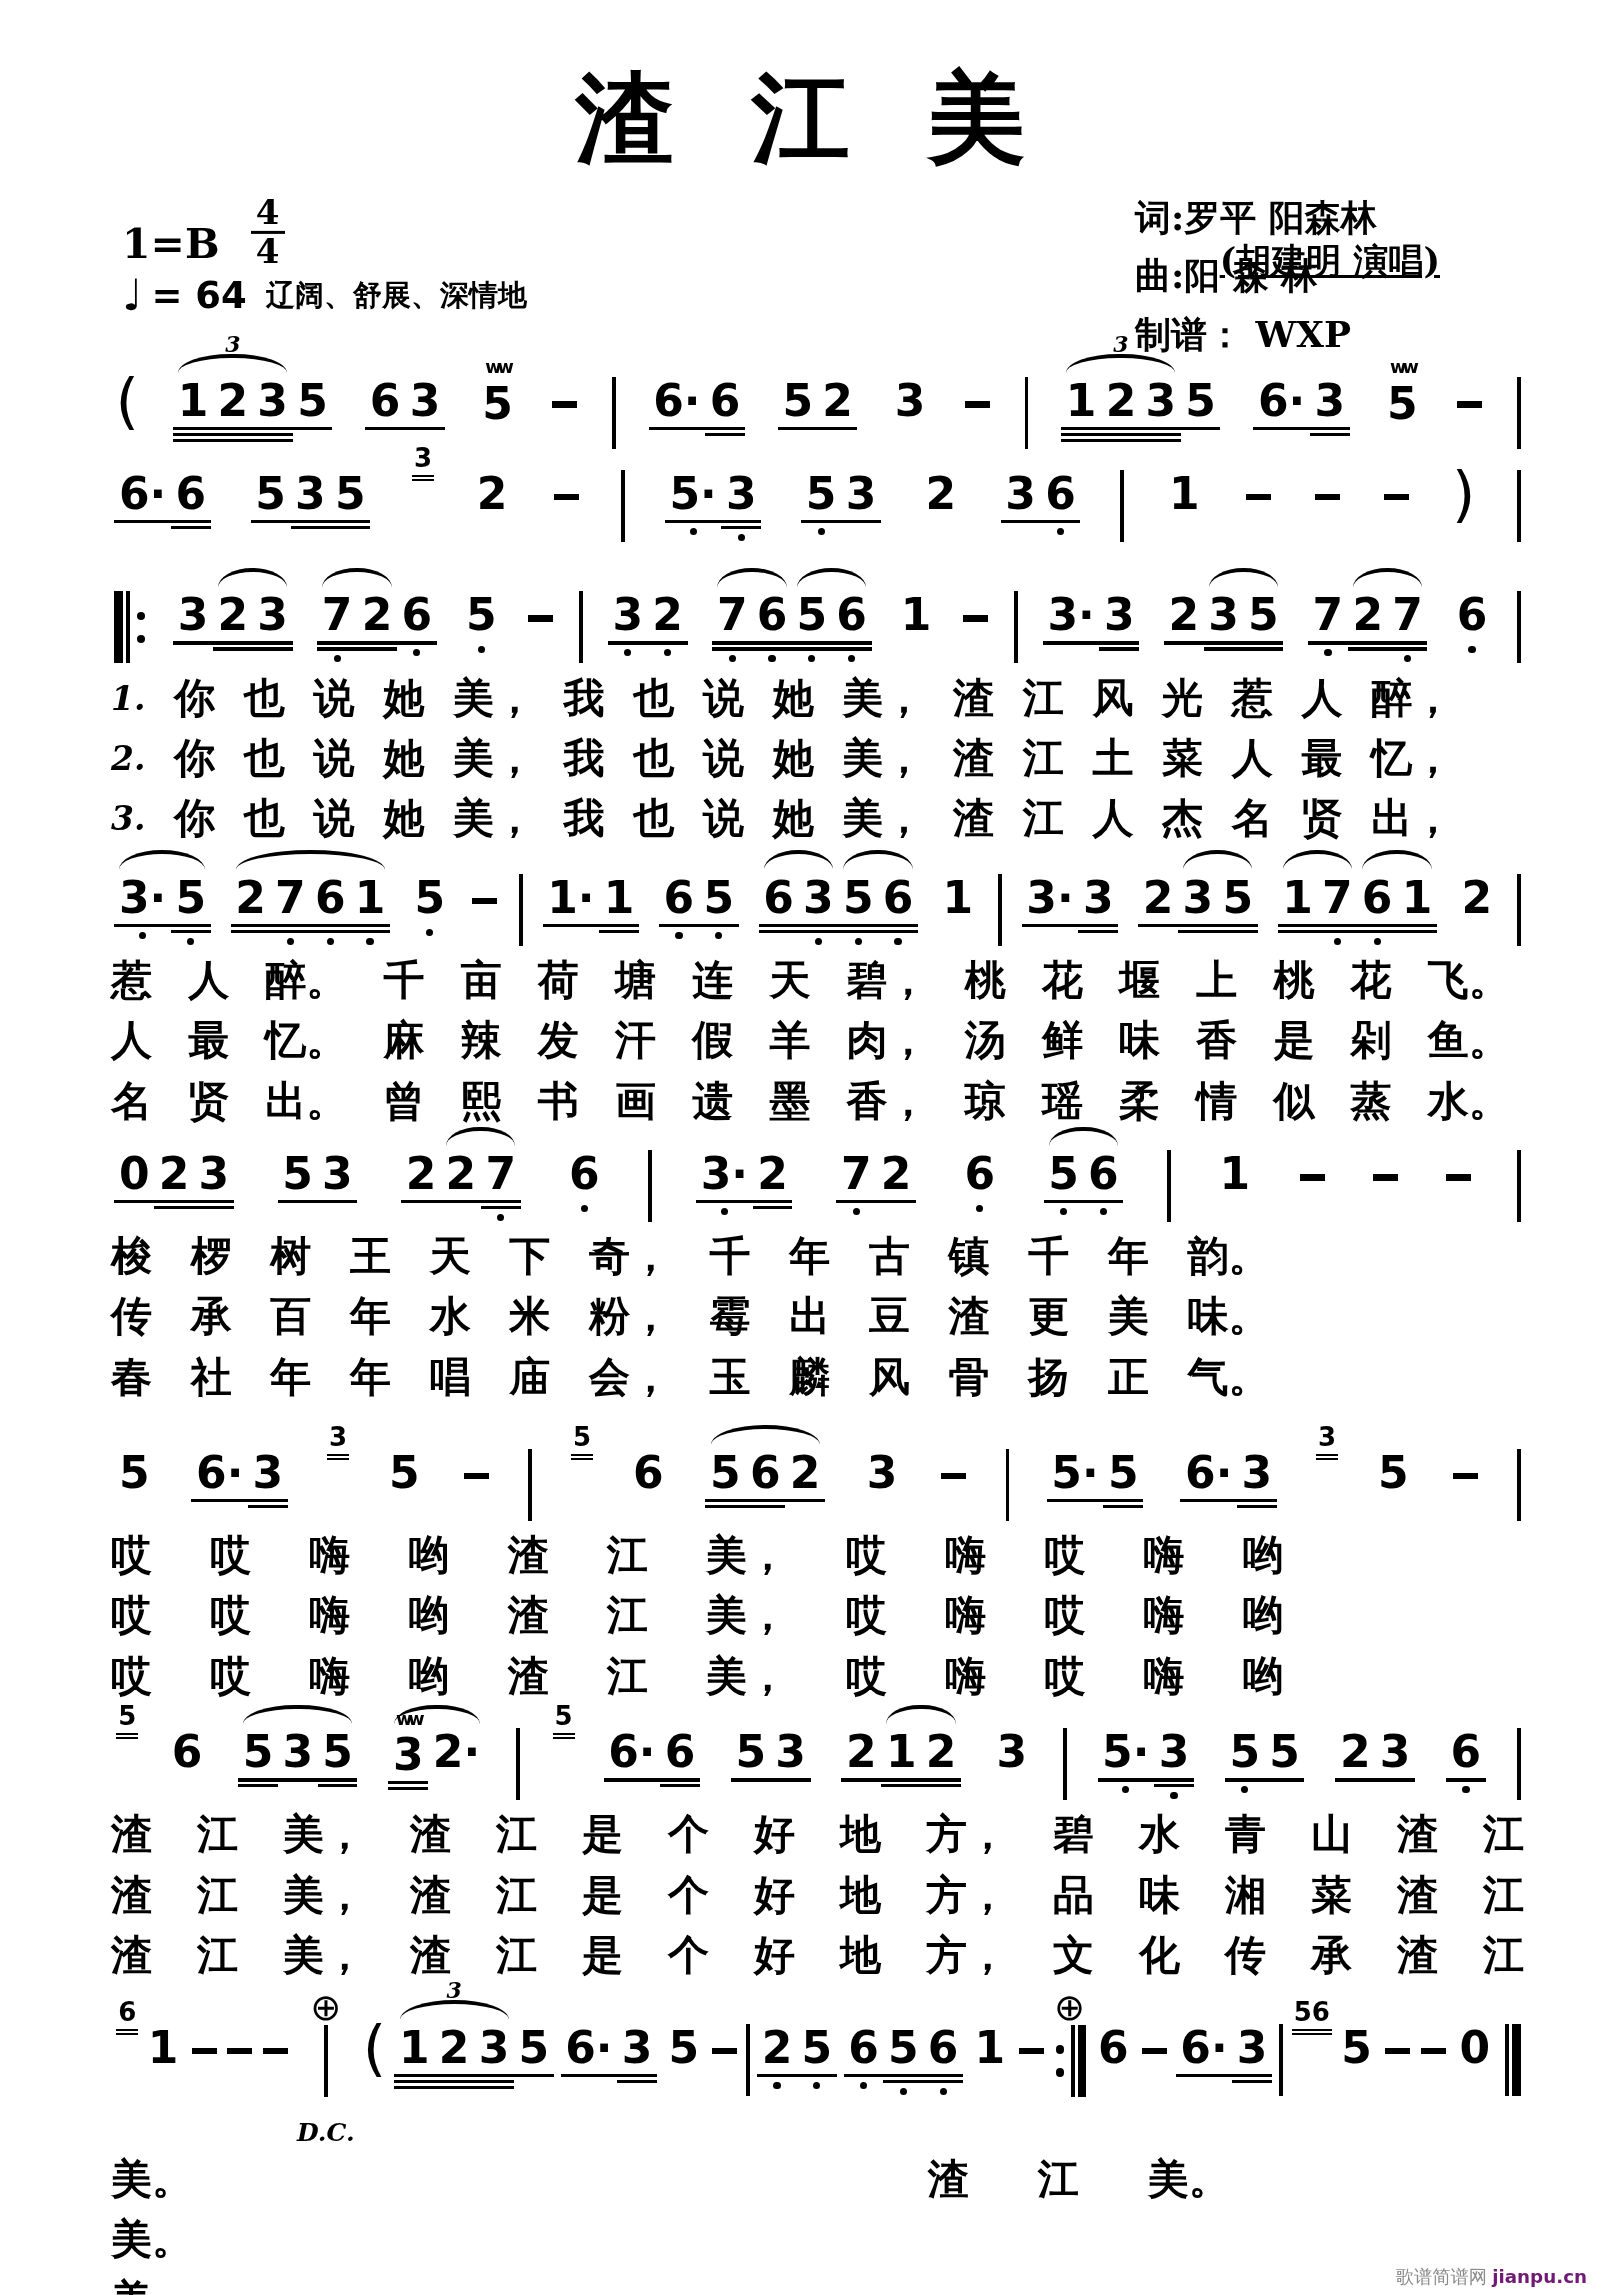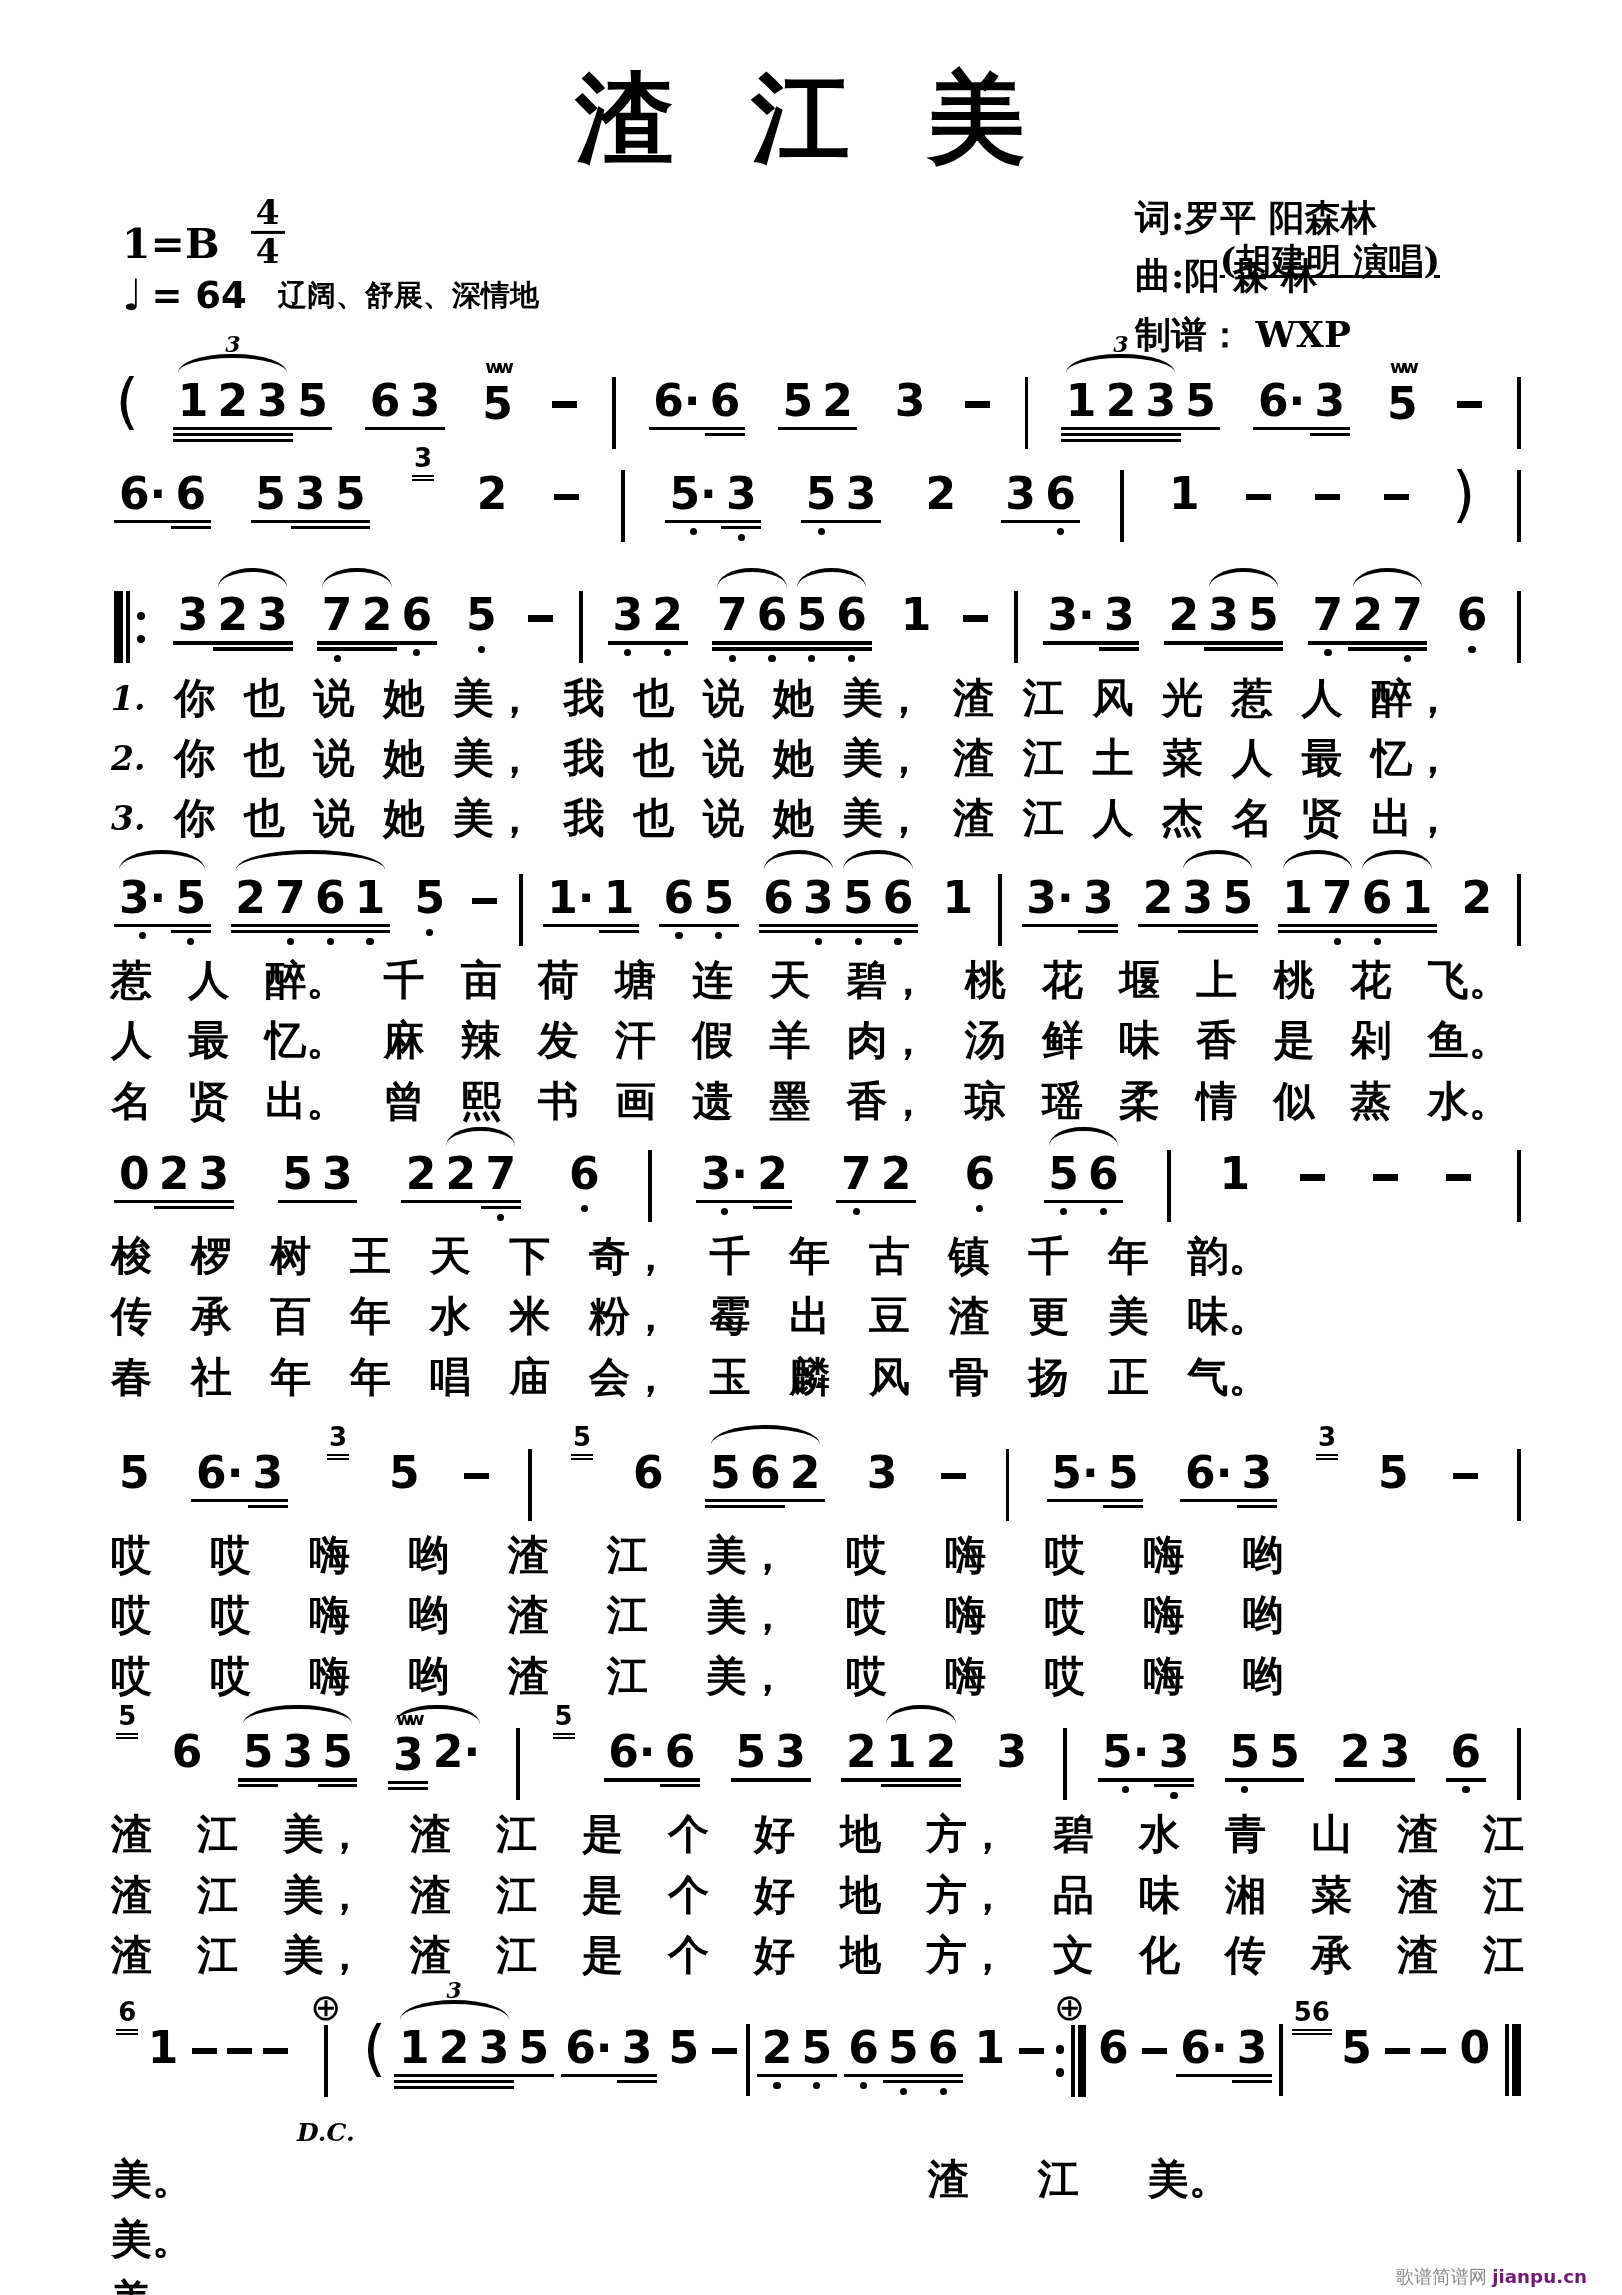--- a/index.html
+++ b/index.html
@@ -9,21 +9,21 @@
          font:700 98px/1.1 "DejaVu Serif",serif;letter-spacing:22px;margin:8px;}
   .keyrow{position:absolute;left:122px;top:191px;font:700 41px/1 "DejaVu Serif",serif;
           display:flex;align-items:flex-end;}
   .frac{display:inline-flex;flex-direction:column;align-items:center;margin-left:31px;
         font-size:34px;line-height:1.05;transform:translateY(3.9px);}
   .frac .num{padding:0 5.2px;}
   .frac .den{border-top:3.3px solid #000;padding:0 5.2px;}
   .temporow{position:absolute;left:122px;top:274px;display:flex;align-items:center;gap:9.2px;}
   .notegl{font:400 43px/1 "DejaVu Sans",sans-serif;}
   .tval{font:700 37px/1 "DejaVu Sans",sans-serif;}
-  .tdesc{font:700 29px/1 "DejaVu Sans",sans-serif;margin-left:22px;}
+  .tdesc{font:700 29px/1 "DejaVu Sans",sans-serif;margin-left:10px;}
   .singer{position:absolute;top:243px;left:0;right:183px;text-align:right;
           font:700 35px/1 "DejaVu Serif",serif;text-decoration:underline;}
   .credits{position:absolute;left:1135px;top:188px;font:700 36px/1.62 "DejaVu Serif",serif;}
   .wm{position:absolute;right:36px;bottom:9.2px;font:400 18.3px/1 "Liberation Sans",sans-serif;
       color:#8a8a8a;}
   .wm .wmo{color:#701a75;font-weight:700;font-family:"DejaVu Sans",sans-serif;}
 
   
   #score{position:absolute;left:111px;top:347px;width:1413px;}
   .sys{position:relative;}

